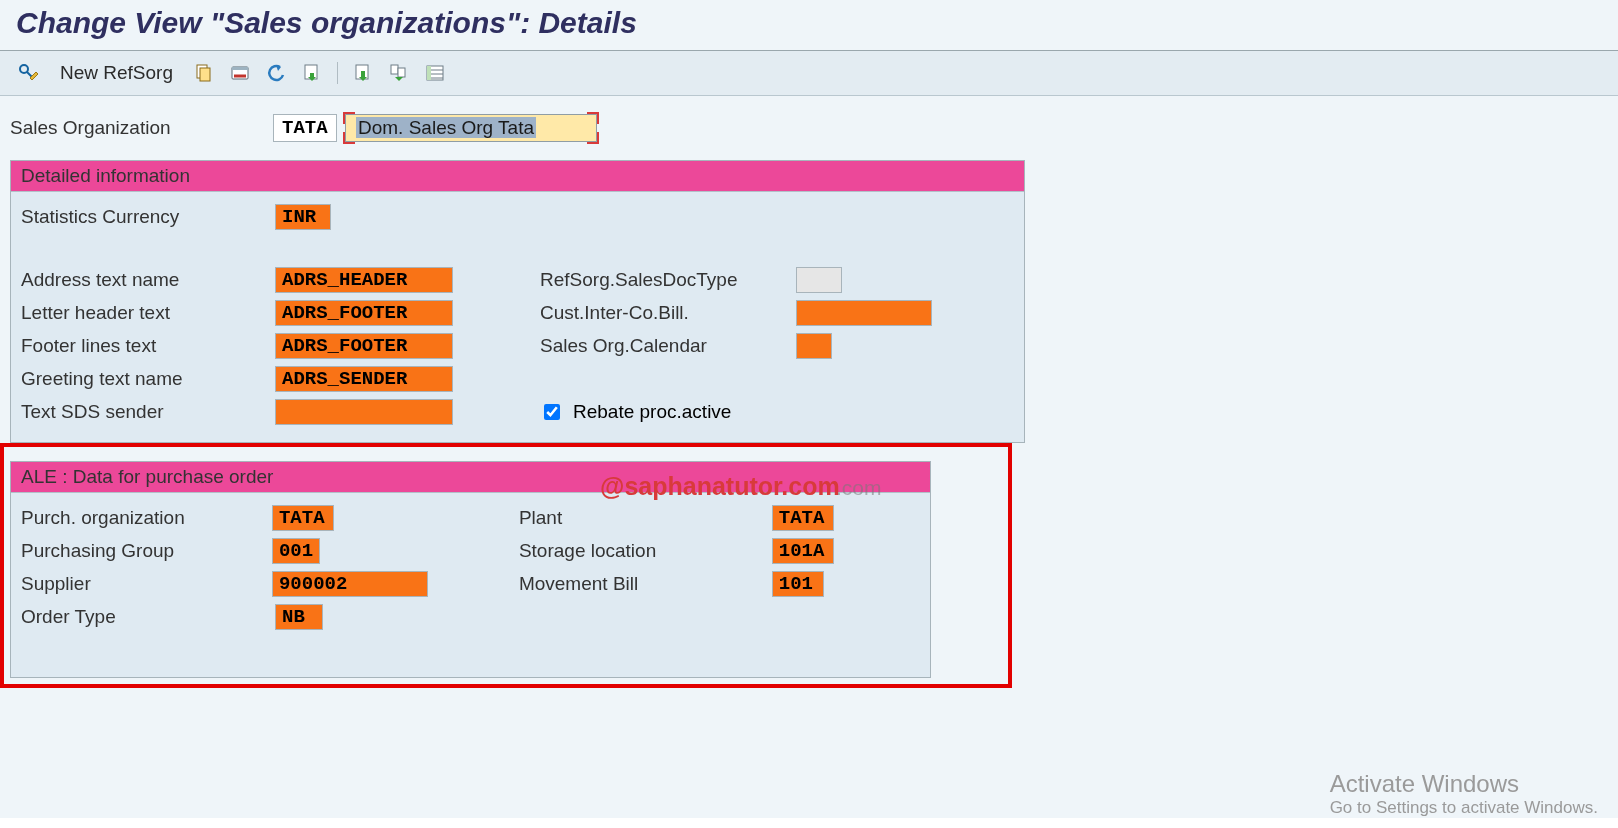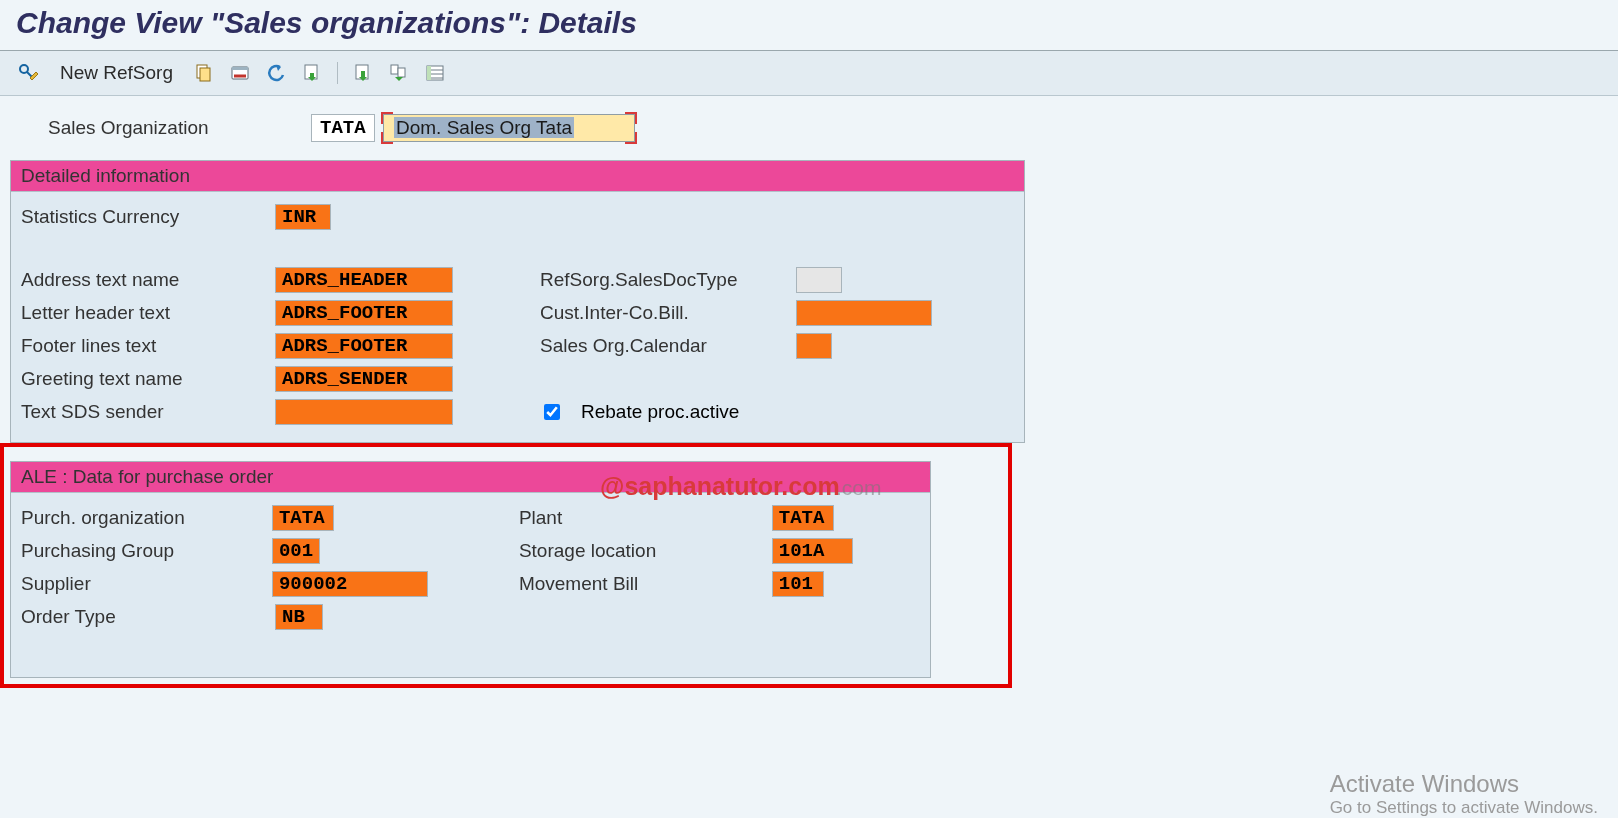--- a/index.html
+++ b/index.html
@@ -74,21 +74,20 @@
 .org-row {
   display: flex;
   align-items: center;
   gap: 8px;
   margin: 4px 0 18px 0;
 }
 .org-row .org-label {
   width: 255px;
   font-size: 19px;
   color: #333;
-  margin-left: 38px;
 }
 .org-row .org-code {
   border: 1px solid #a8b4bb;
   background: #ffffff;
   padding: 2px 8px;
   font-family: "Courier New", monospace;
   font-weight: bold;
   font-size: 19px;
   width: 46px;
   text-align: left;
@@ -176,27 +175,27 @@
 .w-adrs    { width: 178px; }
 .w-empty1  { width: 178px; }
 .w-ref     { width: 46px;  background:#e6e6e6 !important; border-color:#b9c2c8; }
 .w-cust    { width: 136px; }
 .w-cal     { width: 36px; }
 .w-po-code { width: 62px; }
 .w-po-grp  { width: 48px; }
 .w-po-sup  { width: 156px; }
 .w-po-ot   { width: 48px; }
 .w-po-plant{ width: 62px; }
-.w-po-sl   { width: 81px; }
+.w-po-sl   { width: 62px; }
 .w-po-mt   { width: 52px; }
 
 .chk-wrap {
   display: flex;
   align-items: center;
-  gap: 18px;
+  gap: 10px;
 }
 .chk-wrap input[type=checkbox] {
   width: 16px;
   height: 16px;
 }
 
 .highlight-box {
   position: absolute;
   border: 4px solid #e20000;
   pointer-events: none;

